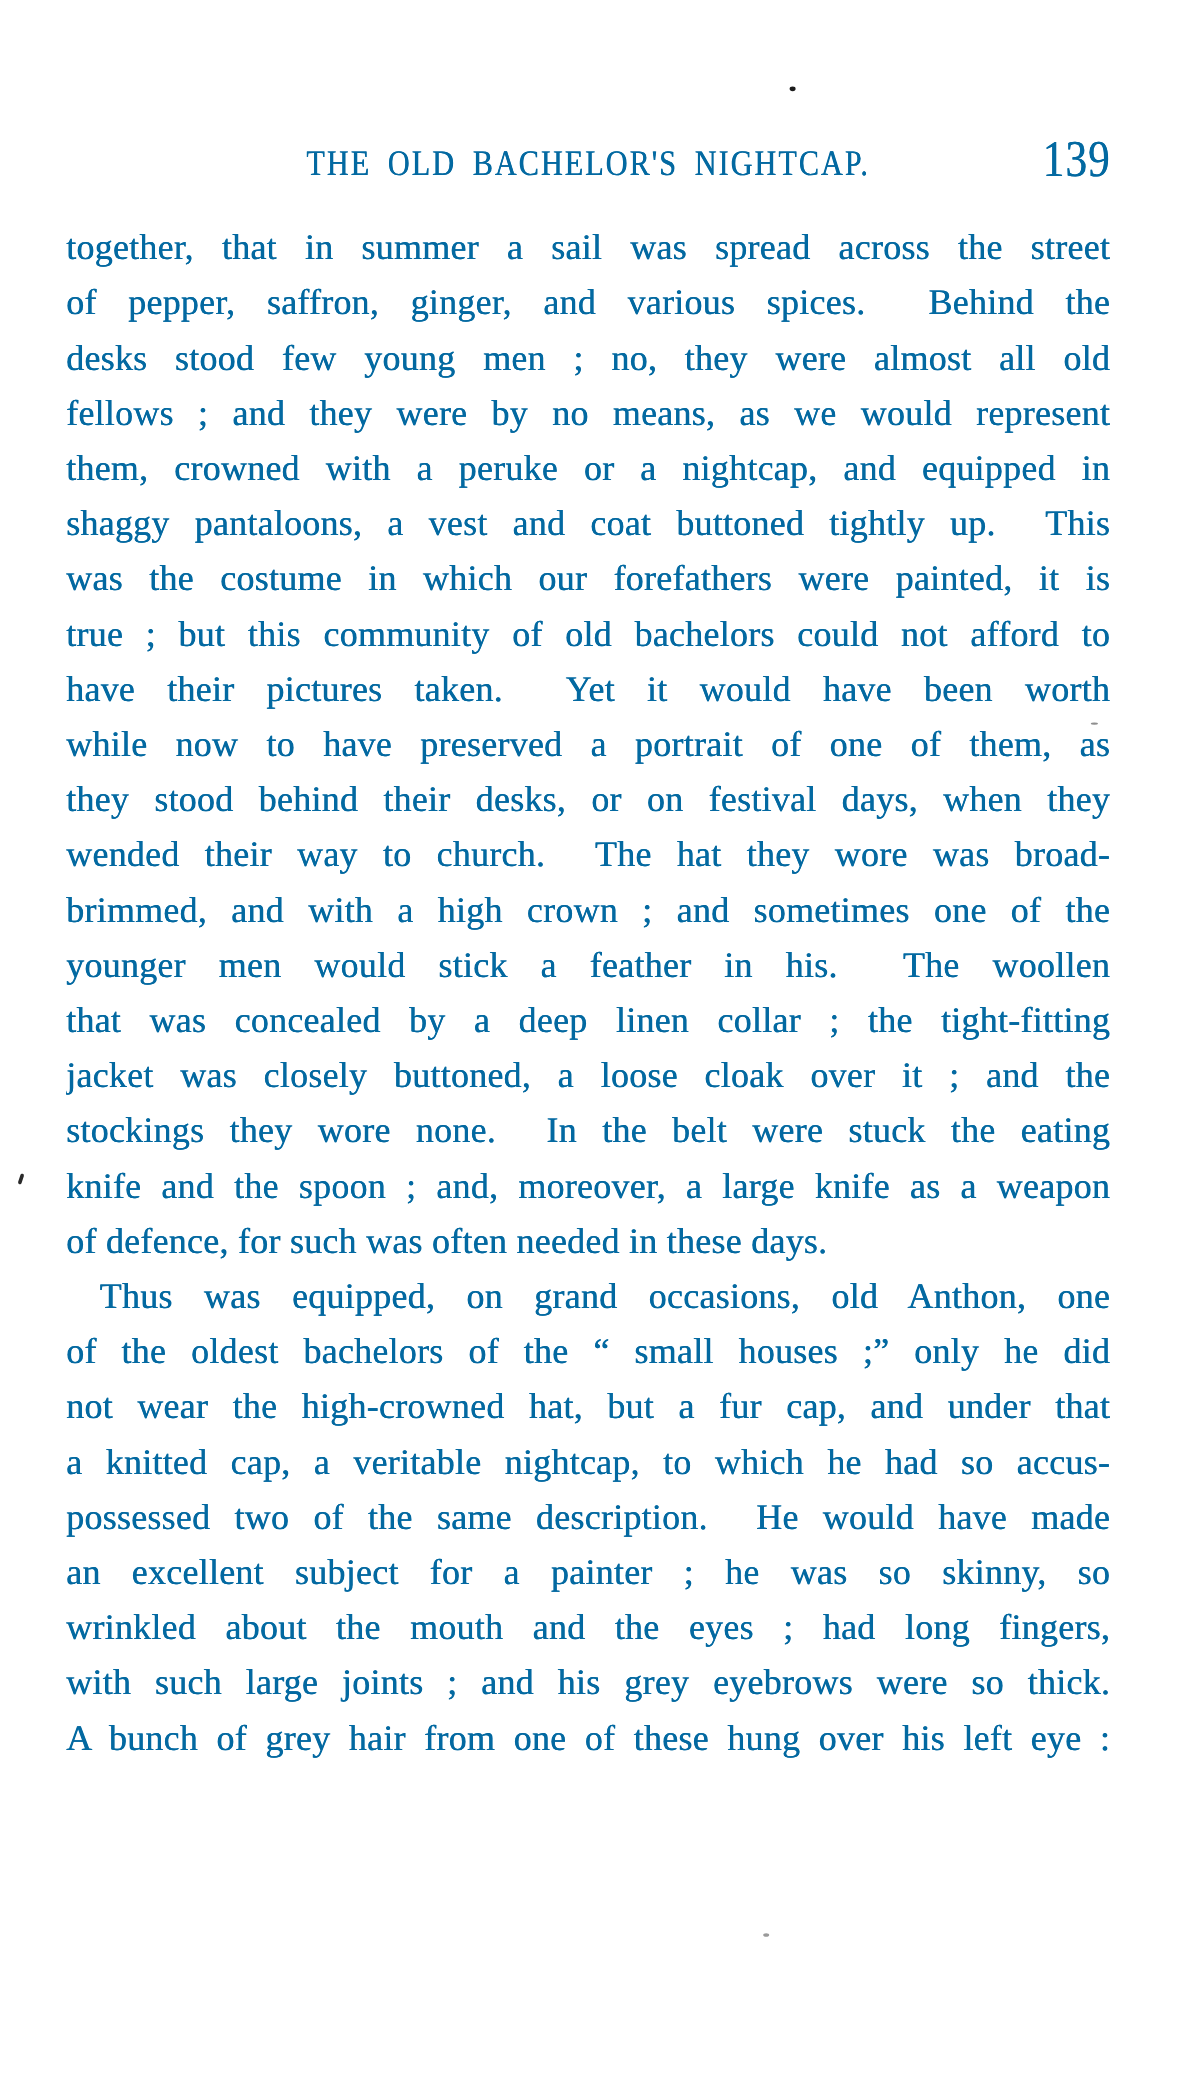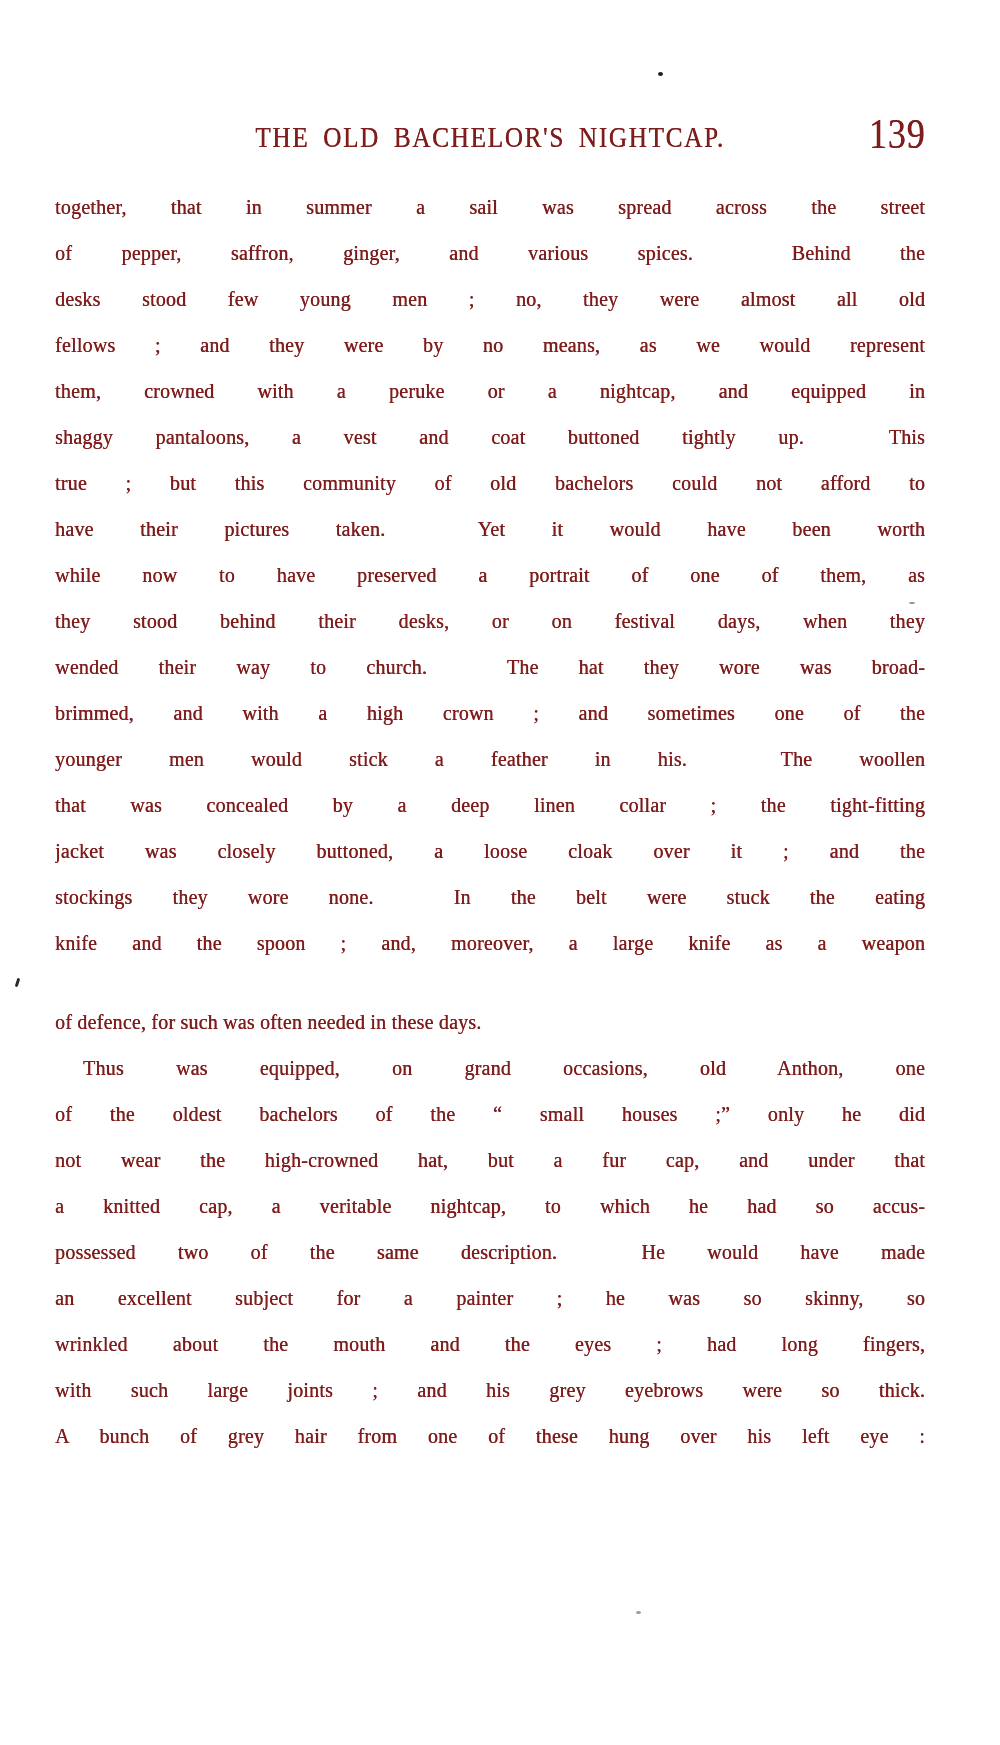--- a/index.html
+++ b/index.html
@@ -2,21 +2,21 @@
 <html><head>
 <meta charset="utf-8">
 <style>
   html, body { margin: 0; padding: 0; background: #ffffff; }
   .sheet {
     position: relative;
     width: 1000px;
     height: 1745px;
     background: #ffffff;
     font-family: "Liberation Serif", "DejaVu Serif", serif;
-    color: #7f1d1d;
+    color: #0369a1;
     overflow: hidden;
   }
   
   .running-head {
     position: absolute;
     left: 55px;
     top: 112px;
     width: 870px;
     height: 48px;
   }
@@ -43,35 +43,34 @@
     line-height: 1;
     letter-spacing: 1px;
     text-shadow: 0.4px 0 0 currentColor;
   }
   
   .body-text {
     position: absolute;
     left: 55px;
     top: 184px;
     width: 870px;
-    font-size: 20px;
+    font-size: 30px;
     letter-spacing: 0.2px;
     text-shadow: 0.35px 0 0 currentColor;
   }
   .line {
     height: 46px;
     line-height: 46px;
     white-space: pre-wrap;
     text-align: justify;
     text-align-last: justify;
     overflow: hidden;
   }
   .line.para-end {
     text-align-last: left;
-    margin-top: 33px;
   }
   .line.indent {
     text-indent: 28px;
   }
   
   .speck {
     position: absolute;
     background: #1c1c1c;
     border-radius: 50%;
   }
@@ -92,20 +91,21 @@
     <span class="folio">139</span>
   </div>
 
   <div class="body-text">
     <div class="line">together, that in summer a sail was spread across the street</div>
     <div class="line">of pepper, saffron, ginger, and various spices.  Behind the</div>
     <div class="line">desks stood few young men ; no, they were almost all old</div>
     <div class="line">fellows ; and they were by no means, as we would represent</div>
     <div class="line">them, crowned with a peruke or a nightcap, and equipped in</div>
     <div class="line">shaggy pantaloons, a vest and coat buttoned tightly up.  This</div>
+    <div class="line">was the costume in which our forefathers were painted, it is</div>
     <div class="line">true ; but this community of old bachelors could not afford to</div>
     <div class="line">have their pictures taken.  Yet it would have been worth</div>
     <div class="line">while now to have preserved a portrait of one of them, as</div>
     <div class="line">they stood behind their desks, or on festival days, when they</div>
     <div class="line">wended their way to church.  The hat they wore was broad-</div>
     <div class="line">brimmed, and with a high crown ; and sometimes one of the</div>
     <div class="line">younger men would stick a feather in his.  The woollen</div>
     <div class="line">that was concealed by a deep linen collar ; the tight-fitting</div>
     <div class="line">jacket was closely buttoned, a loose cloak over it ; and the</div>
     <div class="line">stockings they wore none.  In the belt were stuck the eating</div>

